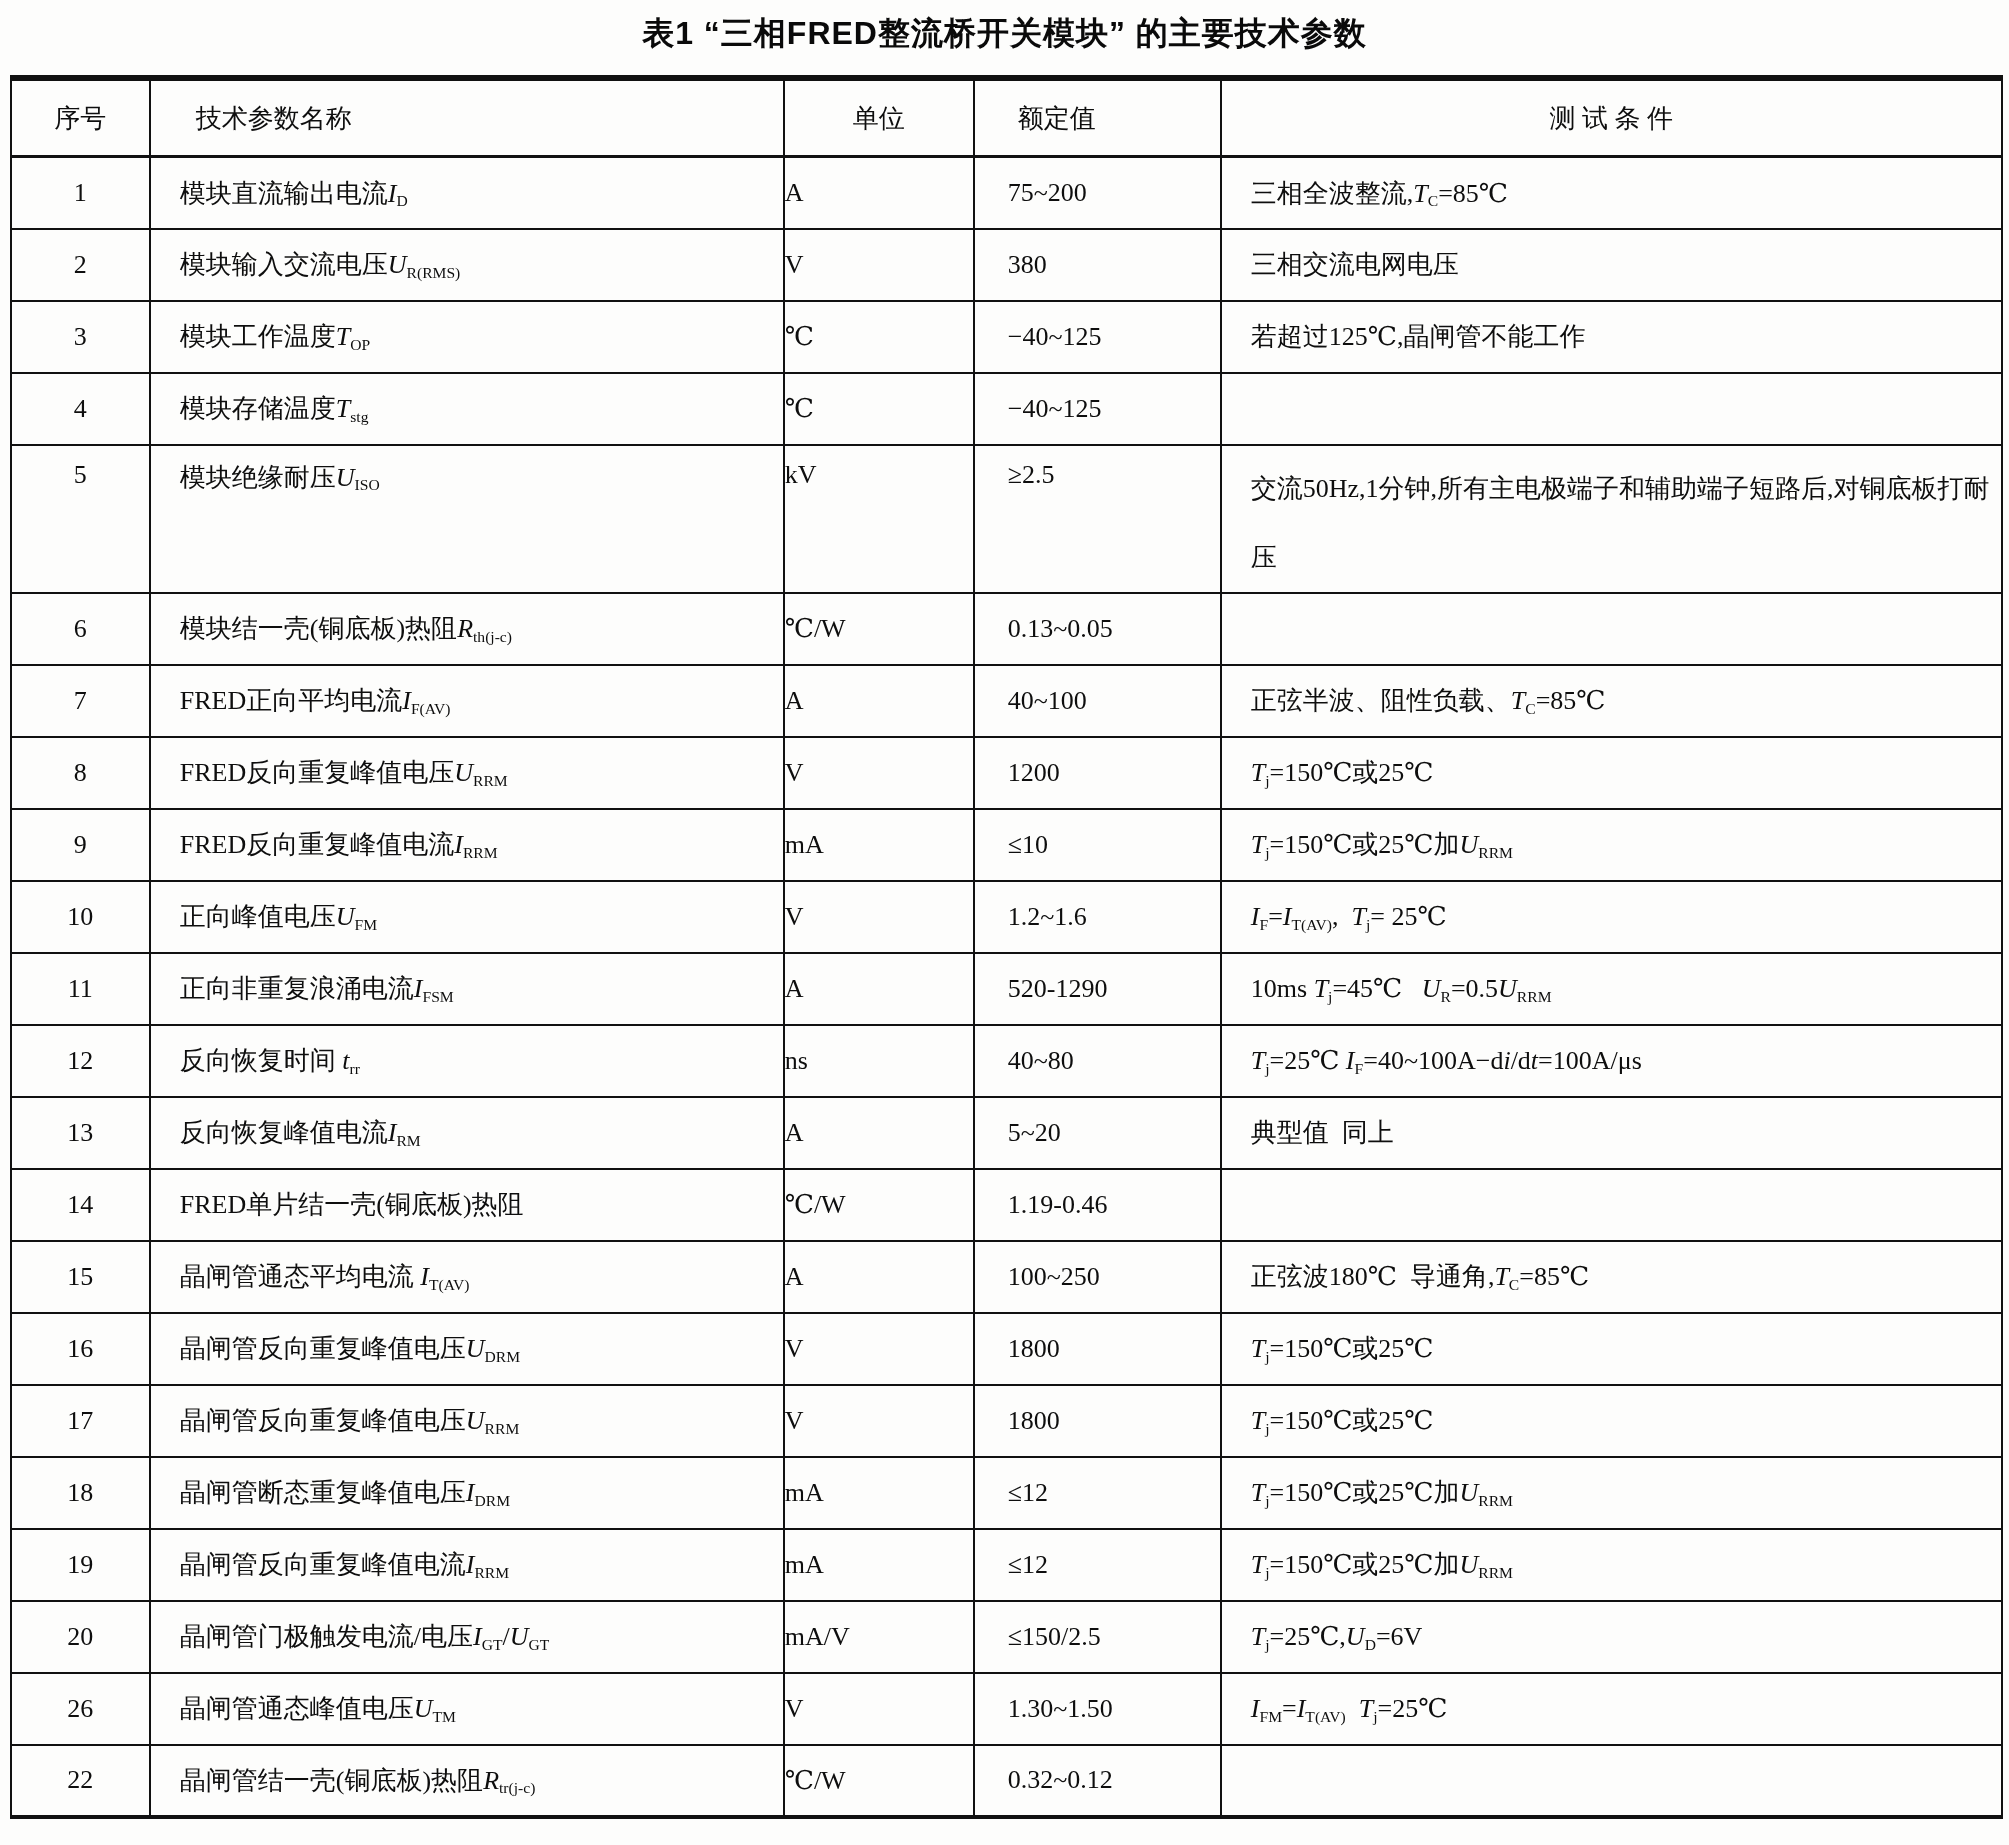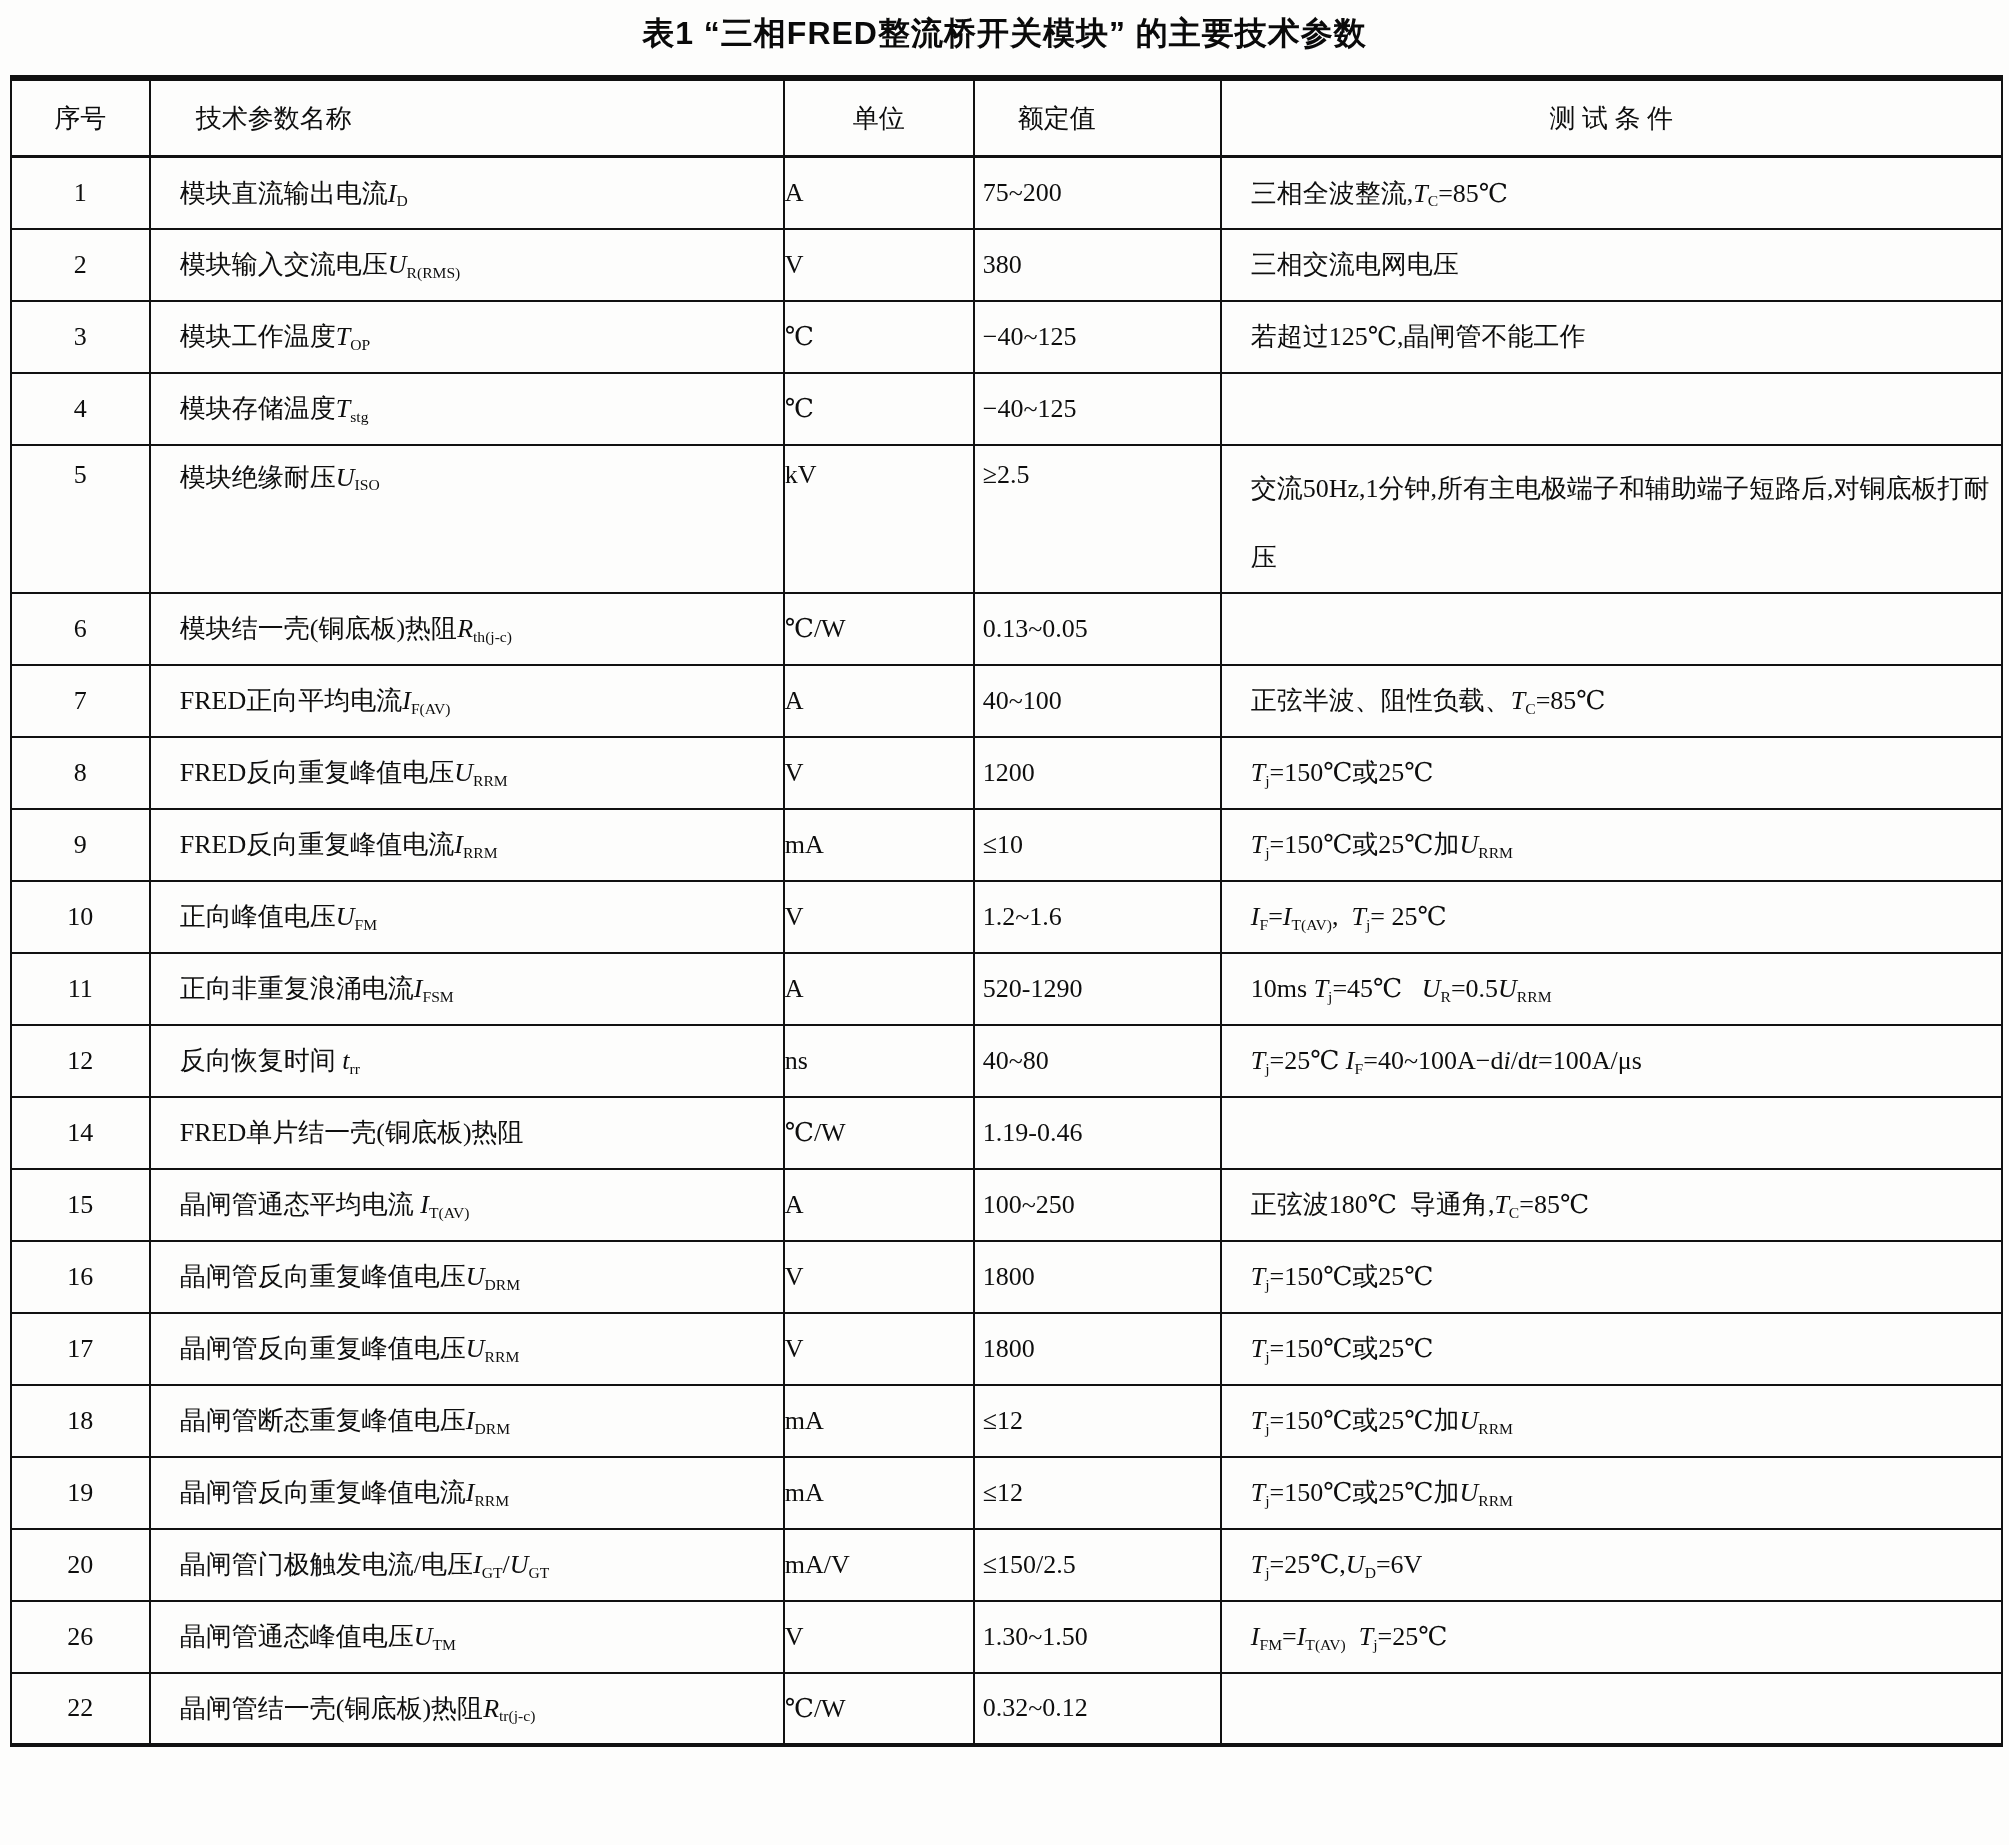--- a/index.html
+++ b/index.html
@@ -57,21 +57,21 @@
   }
   tbody tr:nth-child(5) td.c-cond {
     white-space: normal;
     line-height: 69px;
     padding-top: 7.8px;
     font-family: Liberation Serif, serif;
   }
   .c-no   { text-align: center; }
   .c-name { text-align: left; padding-left: 29px; }
   .c-unit { }
-  .c-value{ text-align: left; padding-left: 8px; }
+  .c-value{ text-align: left; padding-left: 33px; }
   .c-cond { text-align: left; padding-left: 29px; }
   th.c-name { padding-left: 45px; }
   th.c-value{ padding-left: 43px; }
   th.c-cond { text-align: center; padding-left: 0; }
   td i, th i {
     font-style: italic;
     font-family: "Liberation Serif", "DejaVu Serif", serif;
   }
   sub {
     font-size: 0.6em;
@@ -182,20 +182,27 @@
         <td class="c-cond">10ms <i>T</i><sub>j</sub>=45℃&nbsp;&nbsp;&nbsp;<i>U</i><sub>R</sub>=0.5<i>U</i><sub>RRM</sub></td>
       </tr>
       <tr>
         <td class="c-no">12</td>
         <td class="c-name">反向恢复时间 <i>t</i><sub>rr</sub></td>
         <td class="c-unit">ns</td>
         <td class="c-value">40~80</td>
         <td class="c-cond"><i>T</i><sub>j</sub>=25℃&nbsp;<i>I</i><sub>F</sub>=40~100A−d<i>i</i>/d<i>t</i>=100A/μs</td>
       </tr>
       <tr>
+        <td class="c-no">13</td>
+        <td class="c-name">反向恢复峰值电流<i>I</i><sub>RM</sub></td>
+        <td class="c-unit">A</td>
+        <td class="c-value">5~20</td>
+        <td class="c-cond">典型值&nbsp;&nbsp;同上</td>
+      </tr>
+      <tr>
         <td class="c-no">14</td>
         <td class="c-name">FRED单片结一壳(铜底板)热阻</td>
         <td class="c-unit">℃/W</td>
         <td class="c-value">1.19-0.46</td>
         <td class="c-cond"></td>
       </tr>
       <tr>
         <td class="c-no">15</td>
         <td class="c-name">晶闸管通态平均电流 <i>I</i><sub>T(AV)</sub></td>
         <td class="c-unit">A</td>

